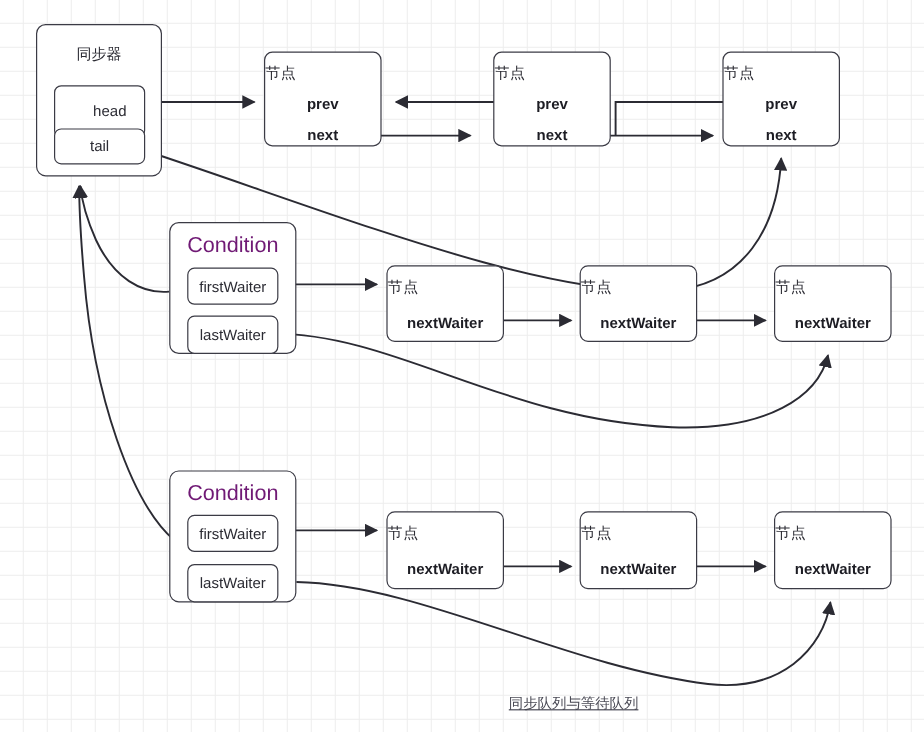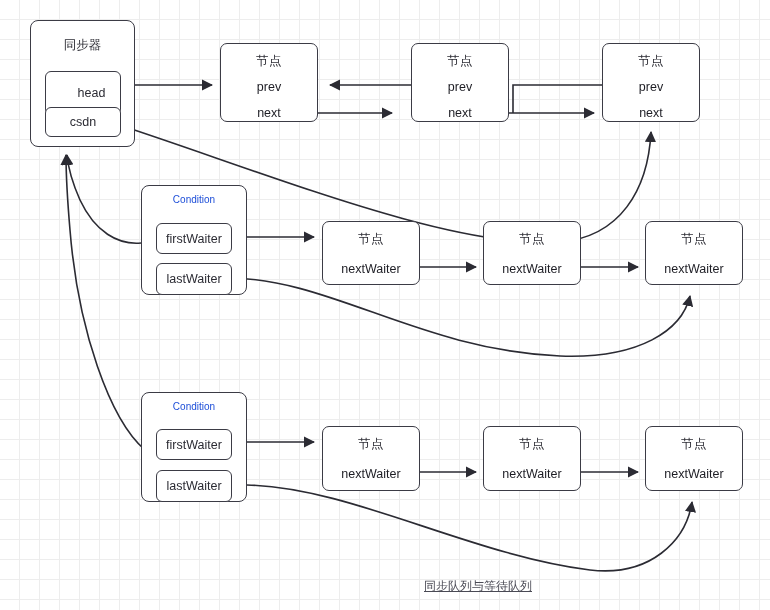--- a/index.html
+++ b/index.html
@@ -38,51 +38,50 @@
     background: #ffffff;
   }
   .node-box {
     border-radius: 7px;
   }
   .node-title {
     position: absolute;
     left: 0;
     right: 0;
     top: 9px;
-    text-align: center;
     font-size: 12.5px;
     color: #2b2b33;
     letter-spacing: 0.5px;
   }
   .node-field {
     position: absolute;
     left: 0;
     right: 0;
     text-align: center;
     font-size: 12.5px;
-    font-weight: normal;
+    font-weight: bold;
     color: #1d1d24;
   }
   .sync-title {
     position: absolute;
     left: 0;
     right: 0;
     top: 16px;
     text-align: center;
     font-size: 12.5px;
     color: #2b2b33;
   }
   .cond-title {
     position: absolute;
     left: 0;
     right: 0;
     top: 8px;
     text-align: center;
-    font-size: 10px;
-    color: #1d4ed8;
+    font-size: 18px;
+    color: #701a75;
   }
   .inner-box {
     position: absolute;
     box-sizing: border-box;
     border: 1.5px solid #3b3b45;
     border-radius: 6px;
     background: #ffffff;
     display: flex;
     align-items: center;
     justify-content: center;
@@ -181,21 +180,21 @@
     </g>
 
     <g>
       <path d="M 145 450 C 110 420, 78 330, 70 230 C 67 195, 66 170, 66 155" stroke="#2b2b33" stroke-width="1.6" fill="none" marker-end="url(#arrow)"></path>
     </g>
   </svg>
 
   <div class="box" style="left:14px; top:20px; width:105px; height:127px;margin-left:16px;">
     <div class="sync-title">同步器</div>
     <div class="inner-box" style="left:14px; top:50px; width:76px; height:44px;padding-left:17px;">head</div>
-    <div class="inner-box" style="left:14px; top:86px; width:76px; height:30px;">csdn</div>
+    <div class="inner-box" style="left:14px; top:86px; width:76px; height:30px;">tail</div>
   </div>
 
   <div class="box node-box" style="left:220px; top:43px; width:98px; height:79px;">
     <div class="node-title">节点</div>
     <div class="node-field" style="top:36px;">prev</div>
     <div class="node-field" style="top:62px;">next</div>
   </div>
 
   <div class="box node-box" style="left:411px; top:43px; width:98px; height:79px;">
     <div class="node-title">节点</div>

